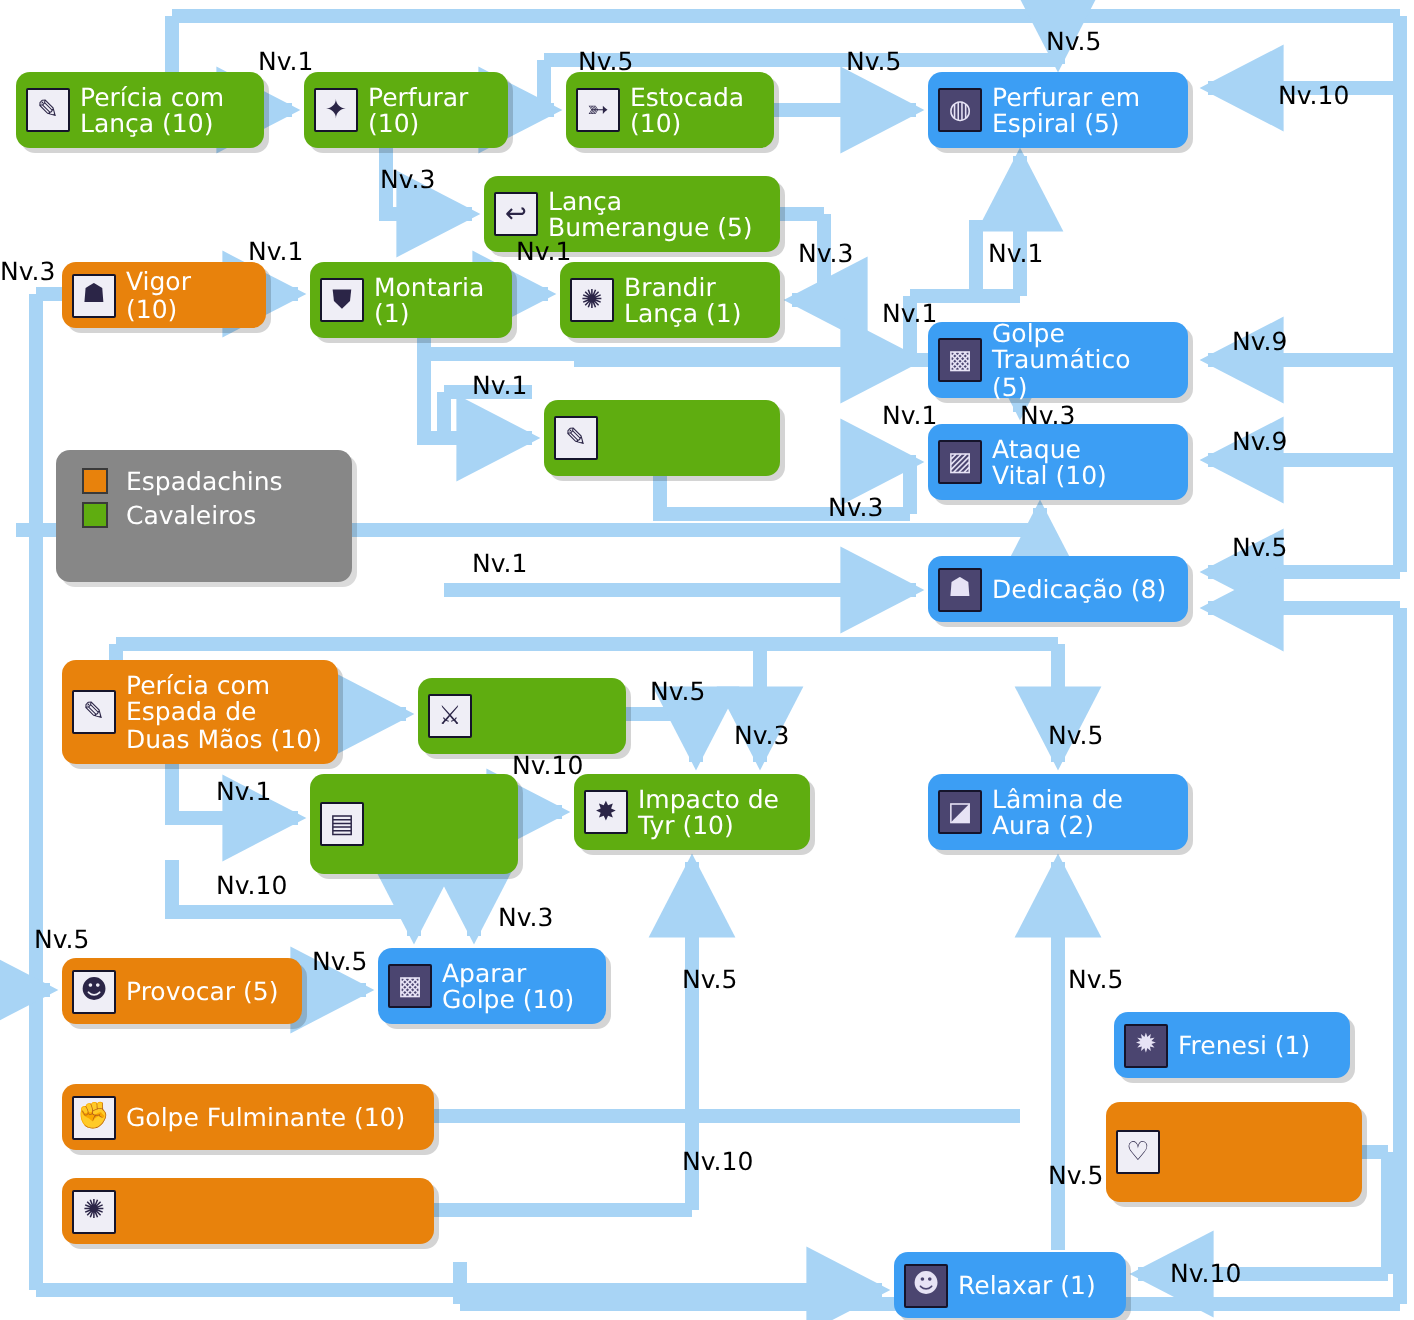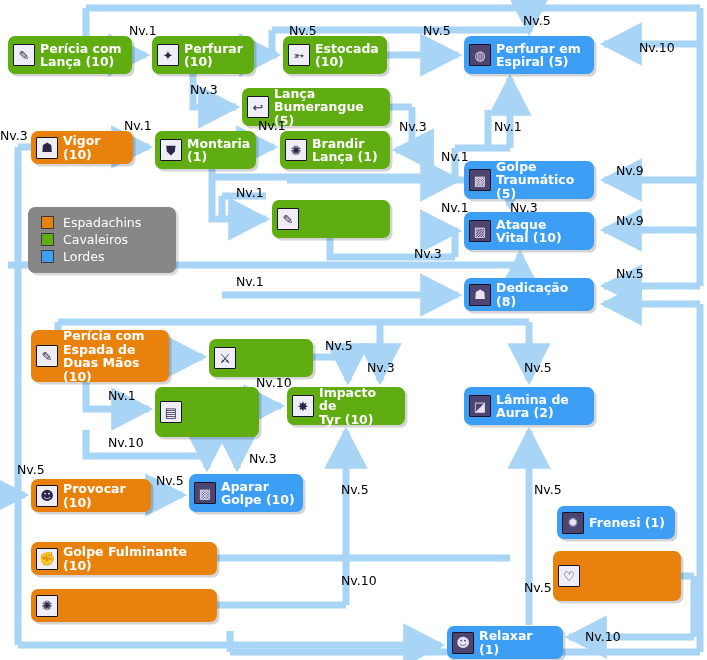--- a/index.html
+++ b/index.html
@@ -4,21 +4,21 @@
 <style>
   html,body{margin:0;padding:0;background:#ffffff;}
   body{font-family:"DejaVu Sans","Liberation Sans",sans-serif;}
   #stage{position:relative;width:707px;height:660px;overflow:hidden;background:#fff;}
   #wires{position:absolute;left:0;top:0;width:707px;height:660px;}
 
   .node{position:absolute;border-radius:7px;box-sizing:border-box;
         display:flex;align-items:center;gap:5px;padding:4px 8px 4px 5px;
         color:#fff;font-size:12.5px;line-height:13.5px;font-weight:400;
         box-shadow:2.5px 2.5px 0 rgba(0,0,0,0.17);}
-  .node .lbl{white-space:pre-line;font-weight:bold;}
+  .node .lbl{white-space:pre-line;}
   .n-orange{background:#e8820c;}
   .n-green{background:#5fad10;}
   .n-blue{background:#3c9ef4;}
 
   .ico{width:22px;height:22px;flex:0 0 22px;border:1.5px solid #15142b;
        border-radius:1px;box-sizing:border-box;position:relative;overflow:hidden;
        background:#d9d6ea;}
   .ico .g{position:absolute;left:0;top:0;right:0;bottom:0;display:flex;
           align-items:center;justify-content:center;font-size:13px;color:#2b2547;
           line-height:1;}
@@ -284,21 +284,21 @@
         <span class="ico dark">
           <span class="g">◪</span>
         </span>
         <span class="lbl">Lâmina de
 Aura (2)</span>
       </div>
       <div class="node n-orange" style="left: 31px; top: 479px; width: 120px; height: 33px;">
         <span class="ico pale">
           <span class="g">☻</span>
         </span>
-        <span class="lbl">Provocar (10)</span>
+        <span class="lbl">Provocar (5)</span>
       </div>
       <div class="node n-blue" style="left: 189px; top: 474px; width: 114px; height: 38px;">
         <span class="ico dark">
           <span class="g">▩</span>
         </span>
         <span class="lbl">Aparar
 Golpe (10)</span>
       </div>
       <div class="node n-blue" style="left: 557px; top: 506px; width: 118px; height: 33px;">
         <span class="ico dark">
@@ -360,28 +360,24 @@
       <span class="wlabel" style="left: 249px; top: 452px;">Nv.3</span>
       <span class="wlabel" style="left: 17px; top: 463px;">Nv.5</span>
       <span class="wlabel" style="left: 156px; top: 474px;">Nv.5</span>
       <span class="wlabel" style="left: 341px; top: 483px;">Nv.5</span>
       <span class="wlabel" style="left: 534px; top: 483px;">Nv.5</span>
       <span class="wlabel" style="left: 341px; top: 574px;">Nv.10</span>
       <span class="wlabel" style="left: 524px; top: 581px;">Nv.5</span>
       <span class="wlabel" style="left: 585px; top: 630px;">Nv.10</span>
     </div>
 
-  <div id="legend" style="background: rgb(135, 135, 135);">
+  <div id="legend" style="background: rgb(135, 135, 135); margin-top: 18px;">
     <div class="lrow">
       <span class="lsw" style="background: rgb(232, 130, 12);"></span>
       <span class="ltx">Espadachins</span>
     </div>
     <div class="lrow">
       <span class="lsw" style="background: rgb(95, 173, 16);"></span>
       <span class="ltx">Cavaleiros</span>
     </div>
-    <div class="lrow">
-      <span class="lsw" style="background: rgb(60, 158, 244);"></span>
-      <span class="ltx">Lordes</span>
-    </div>
   </div>
 
 </div>
 
 </body></html>

